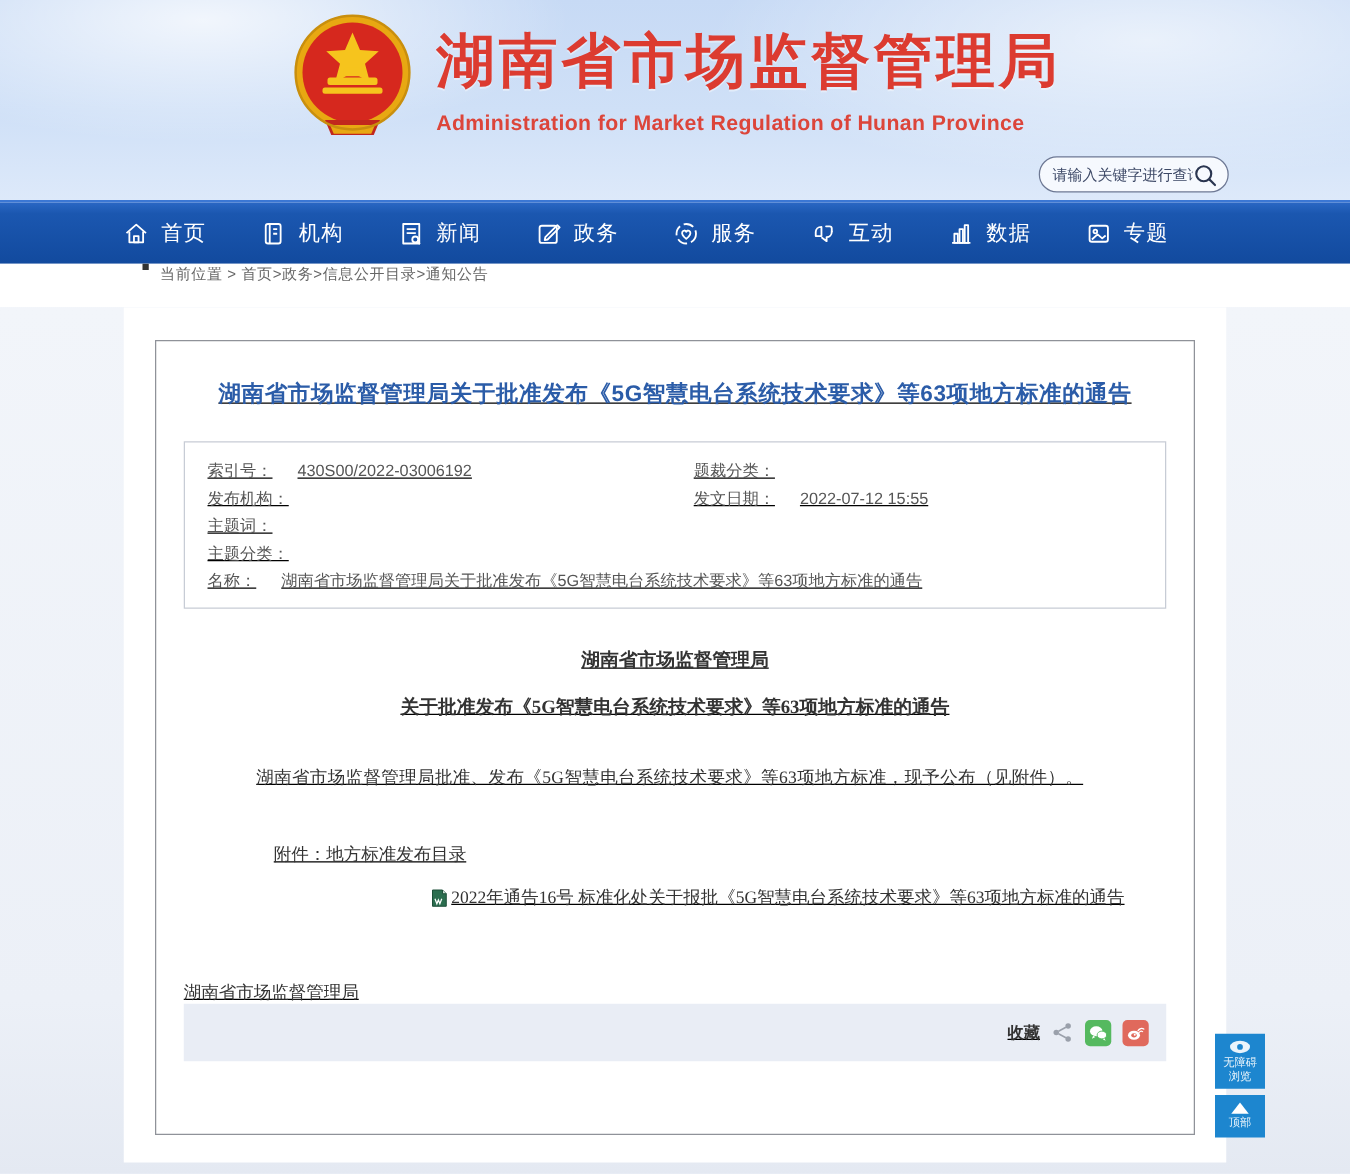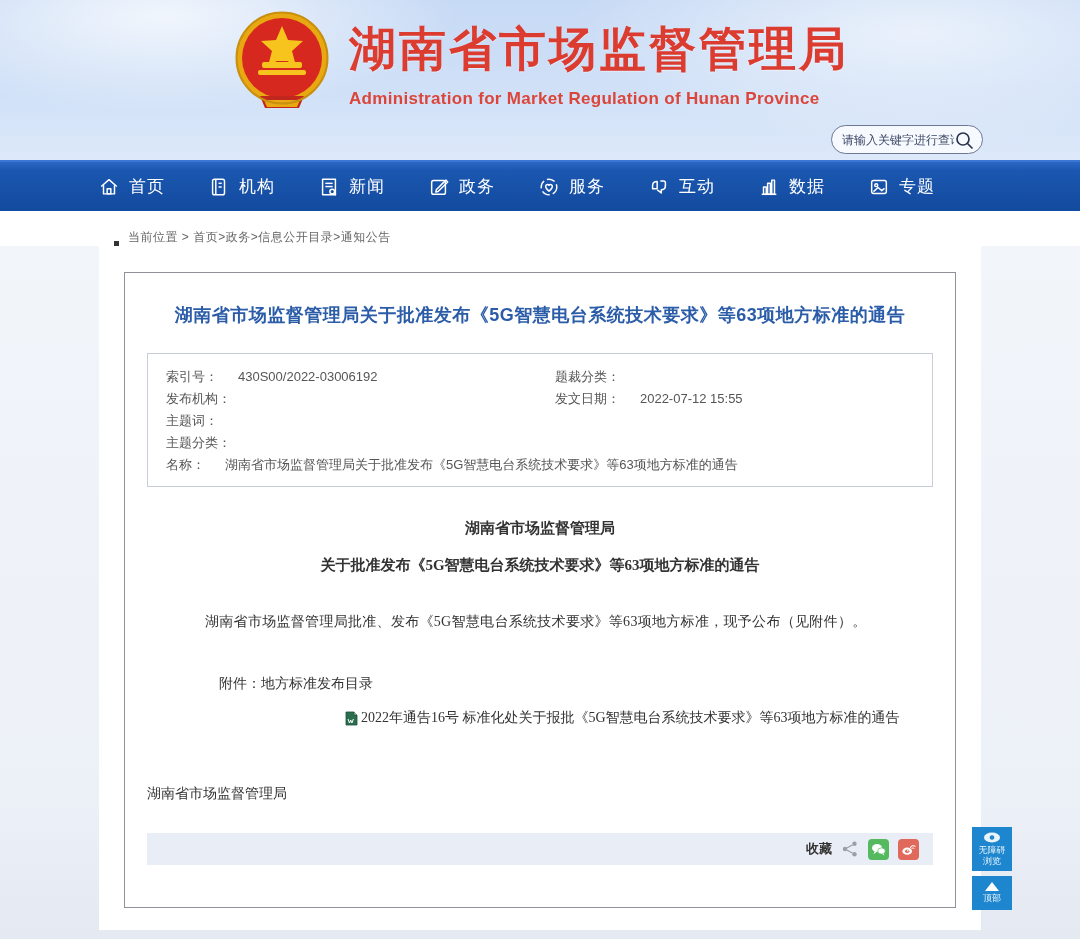--- a/index.html
+++ b/index.html
@@ -29,26 +29,26 @@
   .search-btn { width:20px; height:20px; border:none; background:transparent; cursor:pointer; padding:0; }
 
   
   .main-nav { height:51px; background:linear-gradient(180deg,#2a67c4 0%,#1b57b0 18%,#124a9e 100%);
     border-top:2px solid #3b77d4; display:flex; align-items:center; padding-left:98px; }
   .nav-item { display:flex; align-items:center; gap:9px; color:#fff; width:110px;
     font-size:17px; font-weight:500; cursor:pointer; letter-spacing:1px; }
   .nav-item .nicon { width:22px; height:22px; display:block; }
 
   
-  .breadcrumb-bar { height:35px; background:#ffffff; display:flex; align-items:flex-end; padding-left:114px; }
+  .breadcrumb-bar { height:35px; background:#ffffff; display:flex; align-items:flex-start; padding-left:114px; }
   .crumb-bullet { width:5px; height:5px; background:#333; margin-right:9px; }
   .breadcrumb-text { font-size:12px; color:#666; letter-spacing:.5px; cursor:pointer; }
 
   
-  .content-outer { height:693px; background:linear-gradient(180deg,#f2f5fa 0%,#ecf0f7 80%,#e4e9f2 100%); }
+  .content-outer { height:693px; background:linear-gradient(180deg,#f2f5fa 0%,#ecf0f7 80%,#e4e9f2 100%);text-decoration:underline; }
   .content-wrap { width:882px; margin:0 auto; background:#ffffff; height:684px; padding-top:26px; }
   .article-card { width:832px; margin:0 auto; background:#fff; border:1px solid #8f9299;
     height:636px; padding:30px 22px 0 22px; }
   .article-title { font-size:18px; font-weight:bold; color:#2b5ca8; text-align:center; letter-spacing:.5px; }
 
   .meta-box { border:1px solid #c7ccd5; margin-top:26px; padding:12px 18px 10px 18px;
     font-size:13px; color:#555; }
   .meta-row { display:flex; line-height:22px; }
   .meta-cell { display:flex;gap:20px; }
   .meta-cell.left { width:52%; }
@@ -60,21 +60,21 @@
   .bh1 { margin-top:32px; }
   .bh2 { margin-top:18px; }
   .body-para { margin-top:38px; margin-left:30px; text-indent:2em; letter-spacing:.3px; }
   .attach-label { margin-top:44px; margin-left:72px; }
   .attach-line { margin-top:16px; margin-left:178px; display:flex; align-items:center; gap:3px;padding-left:20px; }
   .attach-link { color:#333; cursor:pointer; text-decoration:none; }
   .doc-icon { width:13px; height:15px; display:inline-block; }
   .signature-line { margin-top:58px; }
   .date-line { margin-top:14px; margin-left:560px; }
 
-  .card-footer-bar { margin-top:30px; height:32px; background:#e9edf5;
+  .card-footer-bar { height:46px; background:#e9edf5;
     display:flex; align-items:center; justify-content:flex-end; gap:9px; padding-right:14px;
     font-family:"Liberation Sans",sans-serif; }
   .fav-label { font-size:13px; color:#333; font-weight:bold; cursor:pointer; }
   .share-ic { width:18px; height:18px; cursor:pointer; }
   .sq-icon { width:21px; height:21px; border-radius:4px; display:flex; align-items:center;
     justify-content:center; cursor:pointer; }
   .wechat { background:#55b95f; }
   .weibo { background:#e0695c; }
 
   

